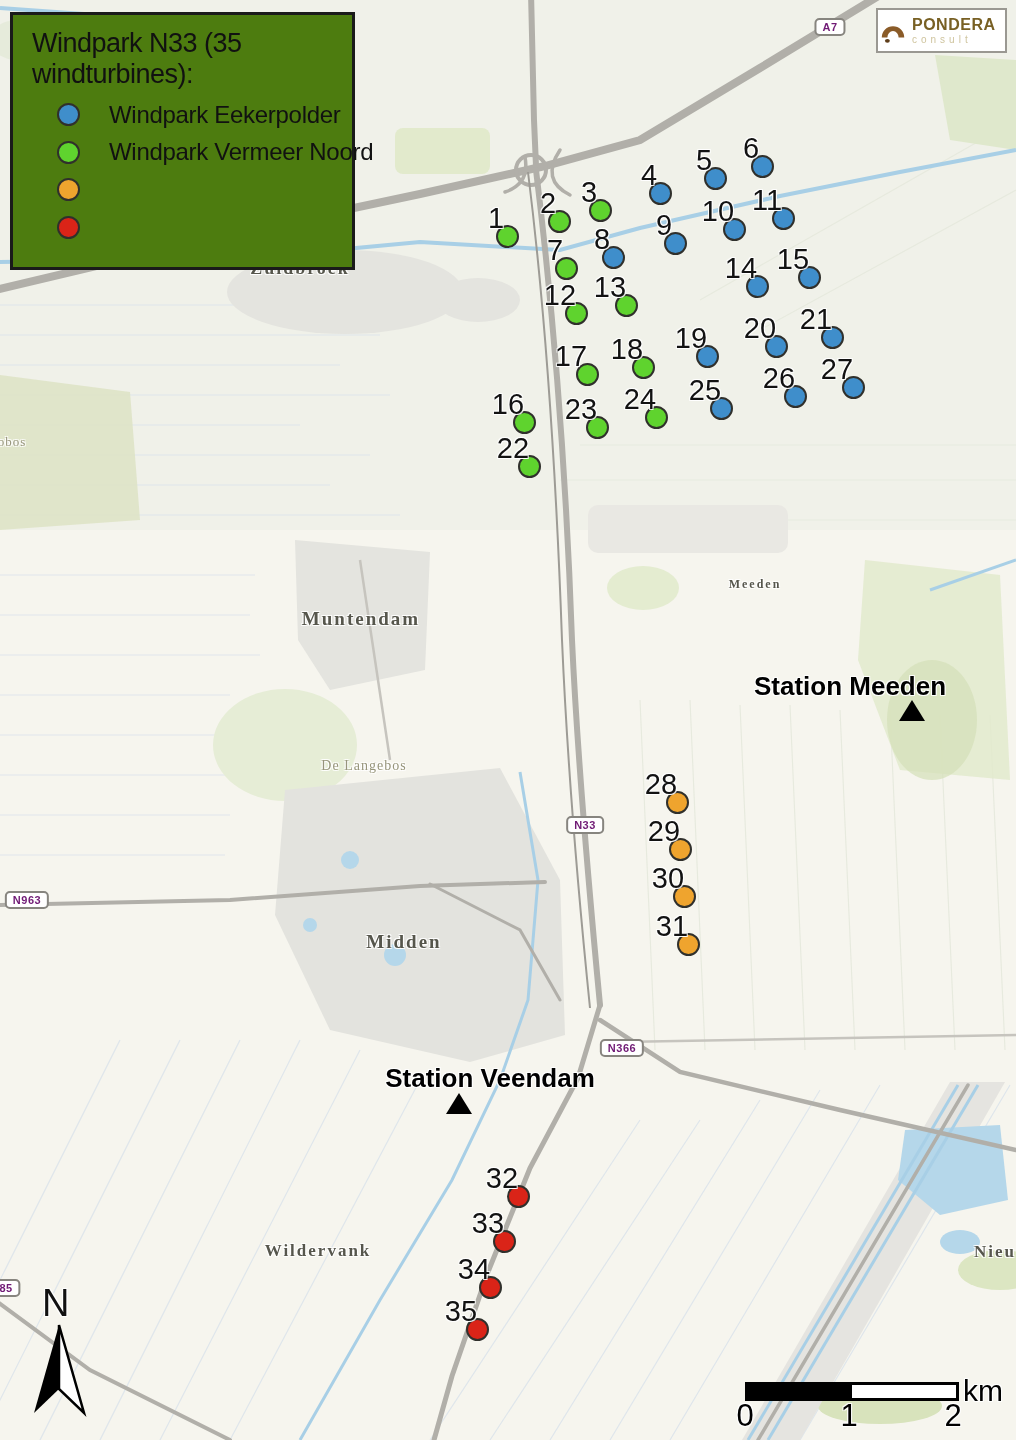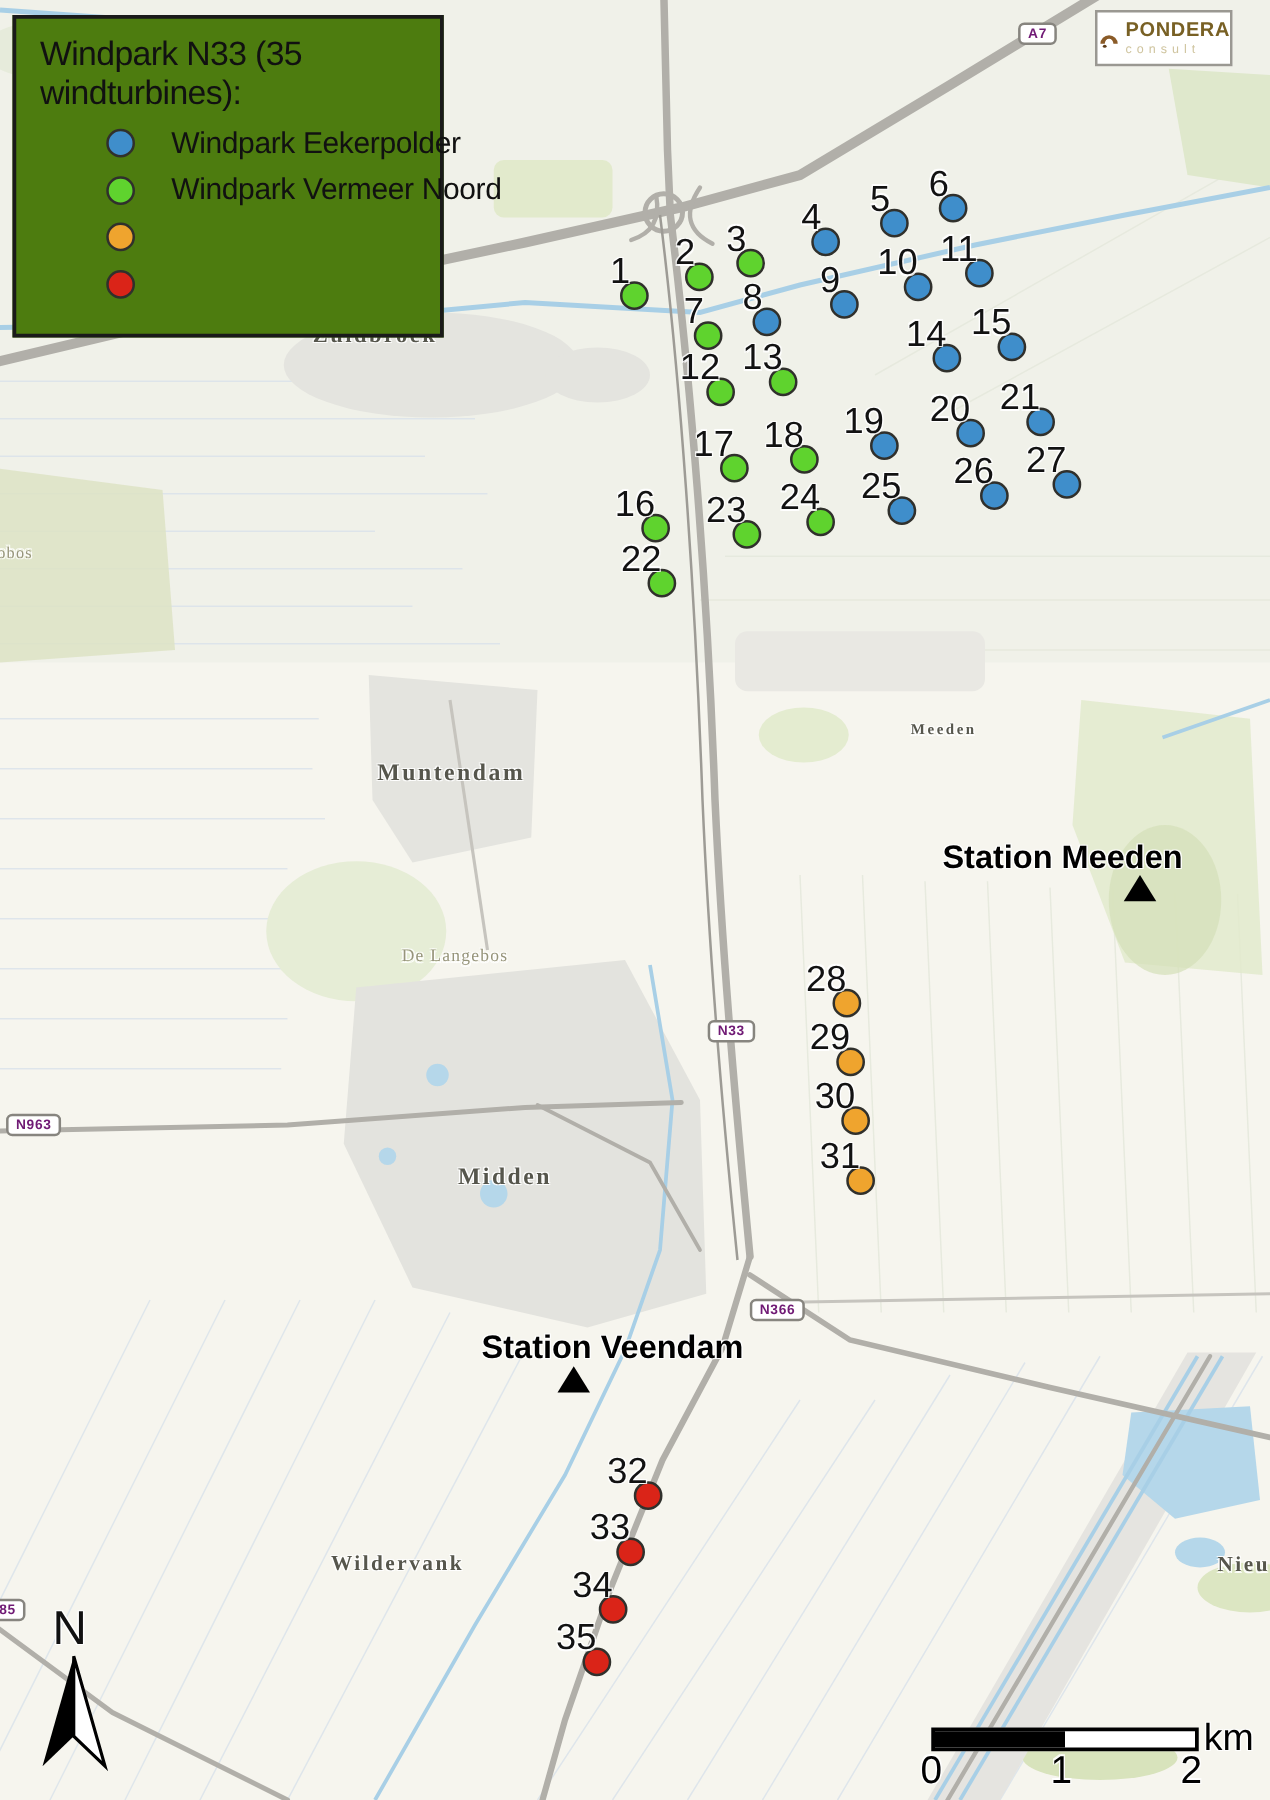--- a/index.html
+++ b/index.html
@@ -21,28 +21,28 @@
            border-right:13px solid transparent;border-bottom:21px solid #000;}
   
   .turbine{position:absolute;z-index:5;width:23px;height:23px;border-radius:50%;
            border:2.5px solid #30302c;box-sizing:border-box;}
   .tnum{position:absolute;z-index:6;transform:translate(-50%,-50%);font-size:29px;color:#121212;
         white-space:nowrap;}
   
   #legend{position:absolute;left:10px;top:12px;width:345px;height:258px;z-index:10;
           background:#4d7c0f;border:3px solid #1a1a1a;box-sizing:border-box;}
   #legend-title{margin:13px 0 6px 19px;font-size:27px;letter-spacing:-.5px;color:#111;}
-  .legend-row{display:flex;align-items:center;height:37.5px;padding-left:44px;margin-left:28px;}
+  .legend-row{display:flex;align-items:center;height:37.5px;padding-left:44px;}
   .legend-swatch{width:23px;height:23px;border-radius:50%;border:2.5px solid #30302c;
                  box-sizing:border-box;margin-right:29px;flex:0 0 auto;}
   .legend-tri{width:0;height:0;border-left:12px solid transparent;border-right:12px solid transparent;
               border-bottom:20px solid #000;border-radius:0;background:none !important;}
   .legend-label{font-size:24px;letter-spacing:-.3px;color:#111;white-space:nowrap;}
   
-  #logo{position:absolute;left:876px;top:8px;width:110px;height:45px;z-index:10;background:#fff;
+  #logo{position:absolute;left:876px;top:8px;width:131px;height:45px;z-index:10;background:#fff;
         border:2px solid #9a9892;box-sizing:border-box;display:flex;align-items:center;padding:2px 0;}
   #logo-text{display:flex;flex-direction:column;line-height:1;margin-left:4px;}
   #logo-name{font-size:16px;font-weight:bold;color:#786024;letter-spacing:.5px;}
   #logo-sub{font-size:10px;color:#cfc49e;letter-spacing:4px;margin-top:2px;}
   
   #scalebar{position:absolute;left:745px;top:1382px;z-index:10;}
   #scalebar-bar{position:relative;width:208px;height:13px;border:3px solid #000;background:#fff;box-sizing:content-box;}
   #scalebar-fill{position:absolute;left:0;top:0;width:104px;height:13px;background:#000;}
   #scalebar-unit{position:absolute;left:218px;top:-8px;font-size:30px;color:#000;}
   .scale-tick{position:absolute;top:16px;transform:translateX(-50%);font-size:31px;color:#000;}

